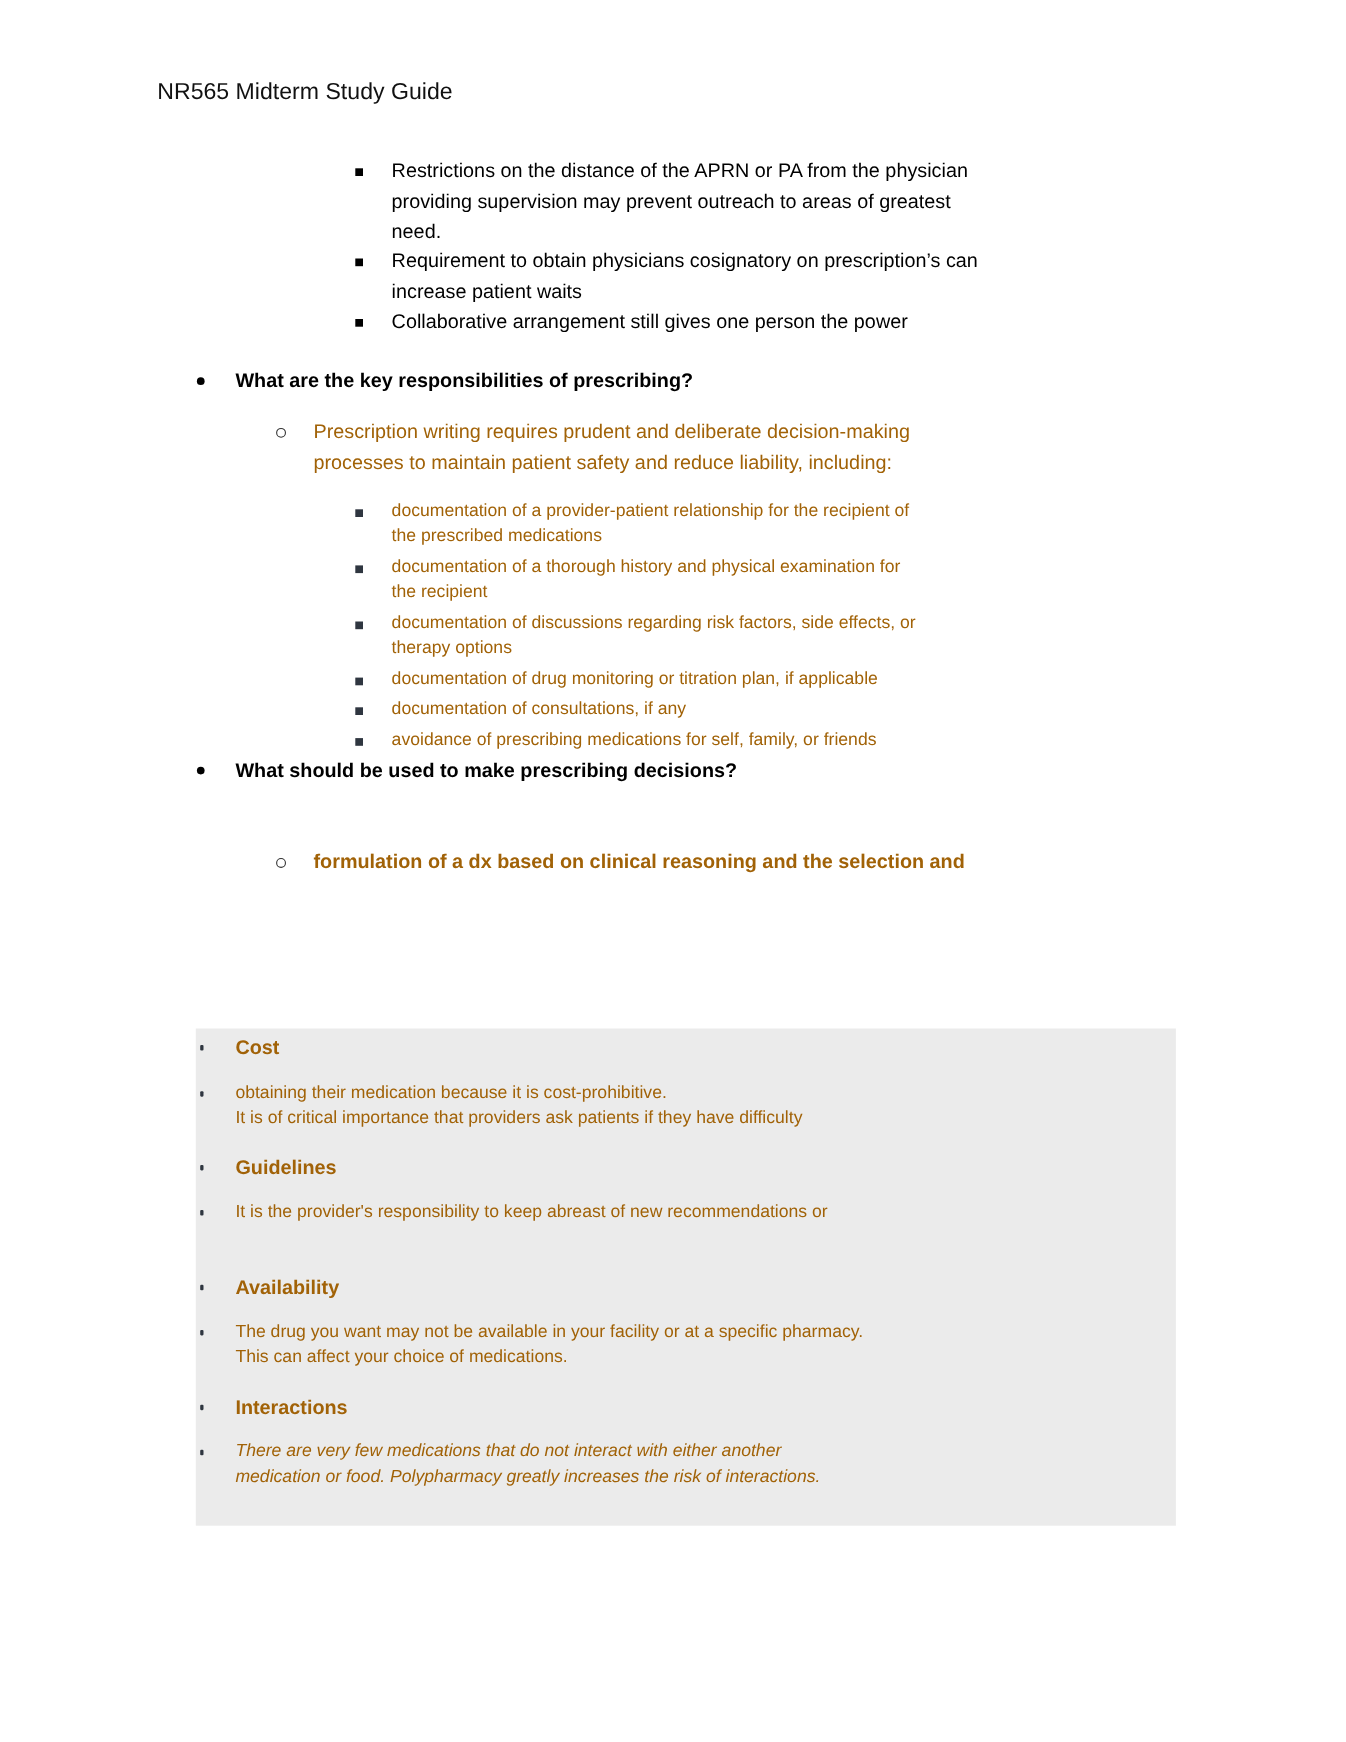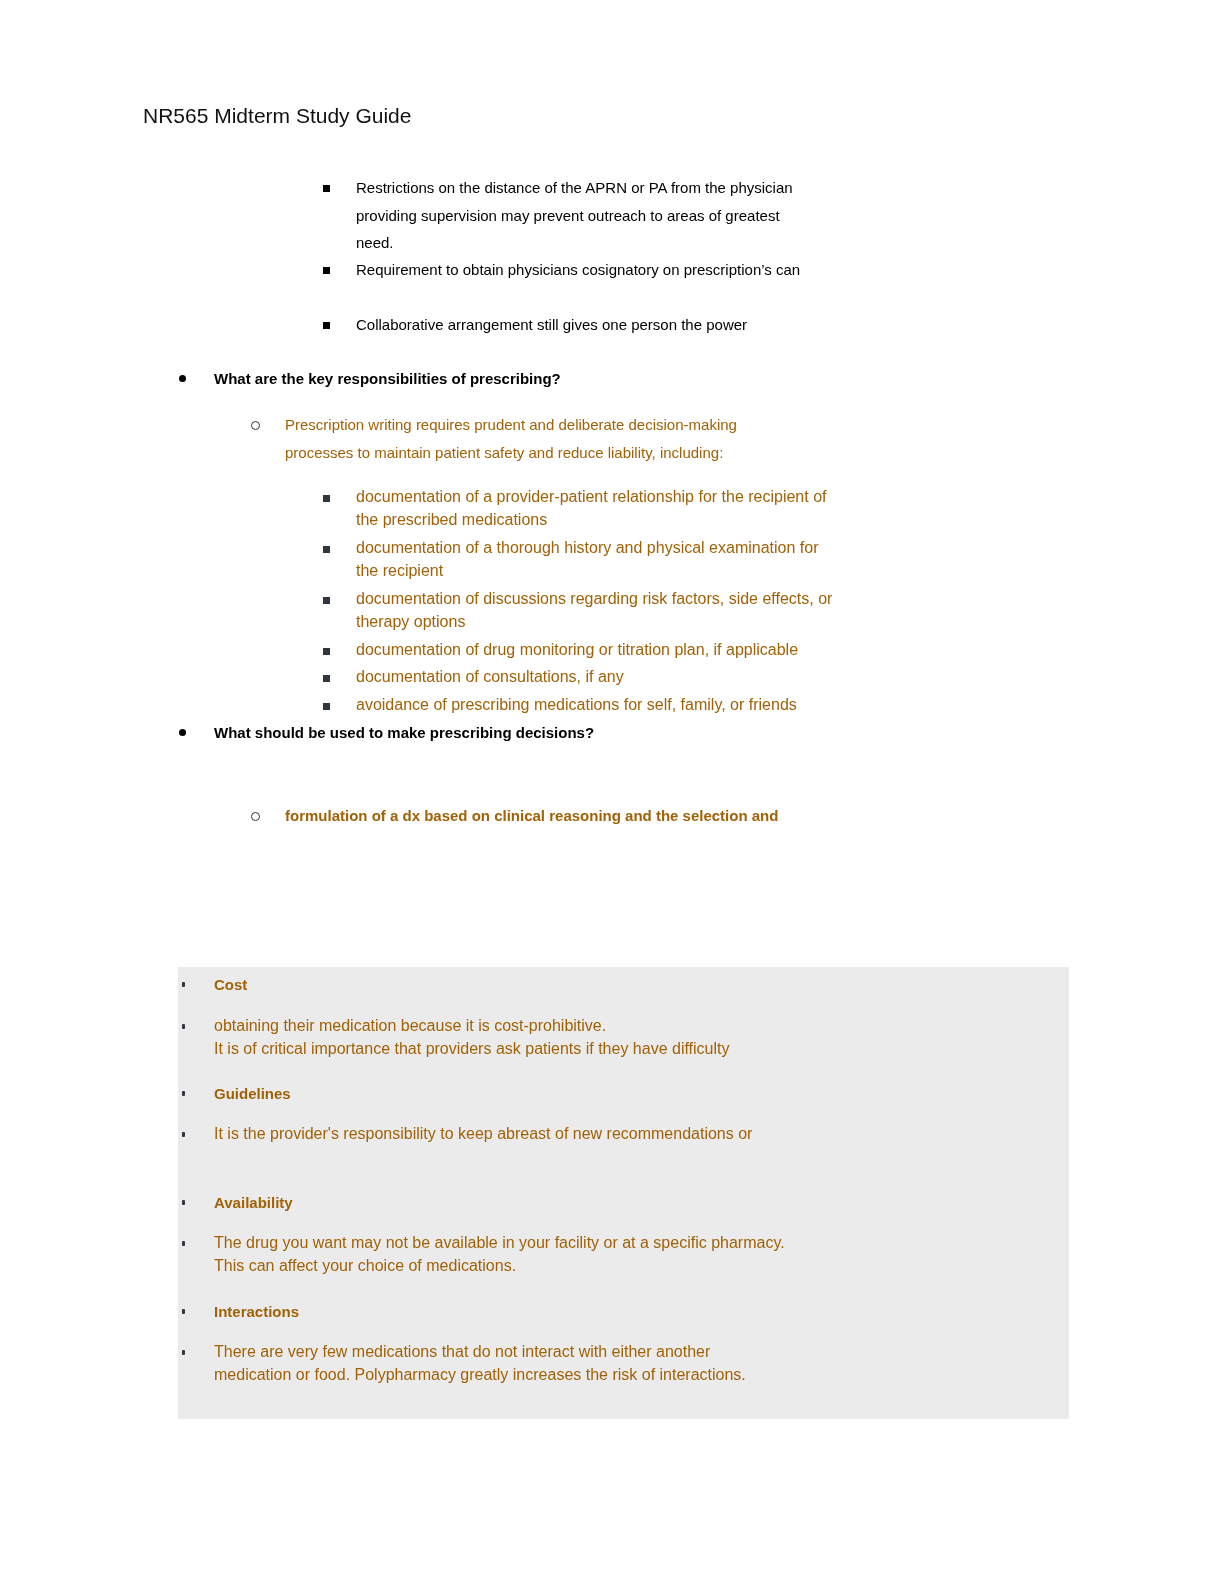--- a/index.html
+++ b/index.html
@@ -1,20 +1,20 @@
 <!DOCTYPE html>
 <html><head>
 <meta charset="utf-8">
 <style>
   html, body { margin:0; padding:0; background:#ffffff; }
   body { width:1224px; height:1584px; position:relative; overflow:hidden;
          font-family:"Liberation Sans", sans-serif; color:#000; }
-  .abs { position:absolute;margin-top:32px; }
+  .abs { position:absolute; }
   .header { left:143px; top:72px; font-size:21px; color:#111; }
-  .line { font-size:15px; line-height:27.5px; }
+  .line { font-size:18px; line-height:27.5px; }
   .dark { color:#a16207; }
   .bold { font-weight:bold; }
   .sqbullet { width:7px; height:7px; background:#000; display:block; }
   .sqbullet.dark { background:#2f3640; }
   .disc { width:7px; height:7px; border-radius:50%; background:#000; display:block; }
   .circ { width:9px; height:9px; border-radius:50%; border:1.3px solid #333; display:block; box-sizing:border-box; }
   .box { left:178px; top:935px; width:891px; height:452px; background:#ebebeb; }
   .tinydot { width:3px; height:5px; background:#2f3640; display:block; border-radius:1px; }
   .tight { line-height:22.5px; font-size:16px; }
 </style>
@@ -26,20 +26,21 @@
 <div>
   <span class="abs sqbullet" style="left:323px;top:153px;"></span>
   <div class="abs line" style="left:356px;top:142px;">
     <div>Restrictions on the distance of the APRN or PA from the physician</div>
     <div>providing supervision may prevent outreach to areas of greatest</div>
     <div>need.</div>
   </div>
   <span class="abs sqbullet" style="left:323px;top:235px;"></span>
   <div class="abs line" style="left:356px;top:224px;">
     <div>Requirement to obtain physicians cosignatory on prescription’s can</div>
+    <div>increase patient waits</div>
   </div>
   <span class="abs sqbullet" style="left:323px;top:290px;"></span>
   <div class="abs line" style="left:356px;top:279px;">
     <div>Collaborative arrangement still gives one person the power</div>
   </div>
 </div>
 
 <span class="abs disc" style="left:179px;top:343px;"></span>
 <div class="abs line bold" style="left:214px;top:333px;">What are the key responsibilities of prescribing?</div>
 
@@ -113,17 +114,17 @@
   <span class="abs tinydot" style="left:182px;top:1209px;"></span>
   <div class="abs tight dark" style="left:214px;top:1200px;">
     <div>The drug you want may not be available in your facility or at a specific pharmacy.</div>
     <div>This can affect your choice of medications.</div>
   </div>
 
   <span class="abs tinydot" style="left:182px;top:1277px;"></span>
   <div class="abs line bold dark" style="left:214px;top:1266px;">Interactions</div>
 
   <span class="abs tinydot" style="left:182px;top:1318px;"></span>
-  <div class="abs tight dark" style="left:214px;top:1309px;">
+  <div class="abs tight dark" style="left:214px;top:1309px;font-style:italic;">
     <div>There are very few medications that do not interact with either another</div>
     <div>medication or food. Polypharmacy greatly increases the risk of interactions.</div>
   </div>
 </div>
 
 </body></html>

